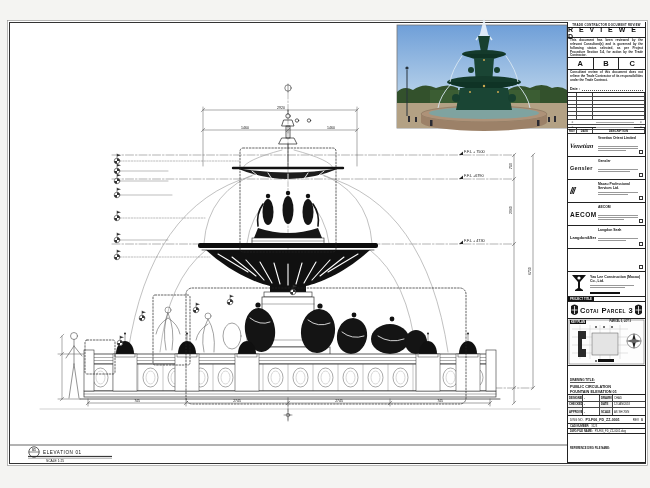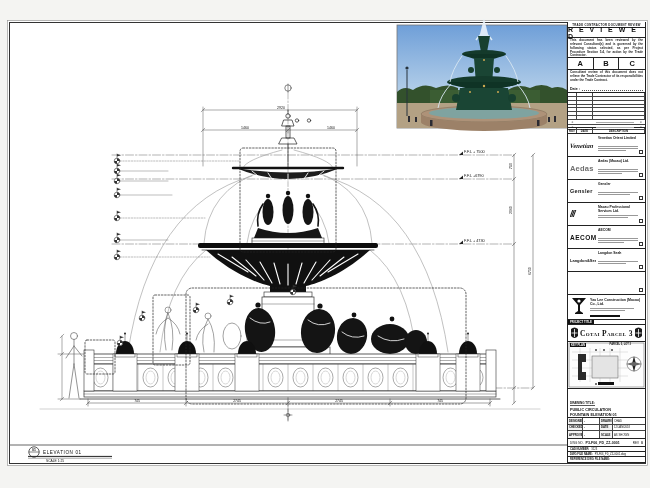--- a/index.html
+++ b/index.html
@@ -40,21 +40,21 @@
   .lg-langdon{font-size:4px;font-weight:bold}
   
   .contractor{height:25px}
   .ct-name{position:absolute;left:22px;top:3px;width:52px;font-size:3.5px;font-weight:bold;line-height:1.15}
   .ct-addr{position:absolute;left:22px;top:13px;width:44px}
   .ct-addr i{display:block;height:1px;background:#999;margin-bottom:1.2px}
   .ct-bar{position:absolute;left:22px;bottom:2px;width:30px;height:2px;background:#111}
   .ptab{height:5px;border-bottom:1px solid #222;display:flex}
   .ptab span{background:#111;color:#fff;font-size:2.8px;font-weight:bold;padding:0 2px;display:flex;align-items:center}
   .ptitle{height:17px;display:flex;align-items:center;justify-content:space-between;padding:0 2px}
-  .ptitle .tt{font-family:Liberation Serif, serif;font-variant:small-caps;font-size:7.5px;letter-spacing:.4px;font-weight:bold}
+  .ptitle .tt{font-family:Liberation Sans, sans-serif;font-variant:small-caps;font-size:7.5px;letter-spacing:.4px;font-weight:bold}
   .keyplan{height:47px}
   .kp-label{position:absolute;left:2px;top:1px;font-size:2.8px;font-weight:bold;background:#111;color:#fff;padding:0 1px}
   .kp-sub{position:absolute;right:14px;top:1px;font-size:2.6px;font-weight:bold}
   .dtitle{height:29px;padding:1px 2px}
   .dt-label{font-size:3px;font-weight:bold;border-bottom:.5px solid #555;display:inline-block;margin-bottom:1.5px}
   .dt-line{font-size:3.8px;font-weight:bold;line-height:1.35}
   .fields{height:21px;display:grid;grid-template-rows:1fr 1fr 1fr}
   .frow{display:grid;grid-template-columns:15px 17px 13px 1fr;border-bottom:.5px solid #444}
   .frow:last-child{border-bottom:none}
   .frow div{border-right:.5px solid #444;font-size:2.8px;display:flex;align-items:center;padding-left:1px;overflow:hidden;white-space:nowrap}
@@ -502,30 +502,20 @@
     <div class="c-logo lg-venetian">Venetian</div>
     <div class="c-name">Venetian Orient Limited</div>
     <div class="c-addr">
         <i></i>
         <i></i>
         <i style="width:70%"></i>
       </div>
     <div class="c-box"></div>
   </div>
   <div class="sec consul">
-    <div class="c-logo lg-aedas">Aedas</div>
-    <div class="c-name">Aedas (Macau) Ltd.</div>
-    <div class="c-addr">
-        <i></i>
-        <i></i>
-        <i style="width:60%"></i>
-      </div>
-    <div class="c-box"></div>
-  </div>
-  <div class="sec consul">
     <div class="c-logo lg-gensler">Gensler</div>
     <div class="c-name">Gensler</div>
     <div class="c-addr">
         <i></i>
         <i style="width:80%"></i>
       </div>
     <div class="c-box"></div>
   </div>
   <div class="sec consul">
     <div class="c-logo lg-mps">///</div>

